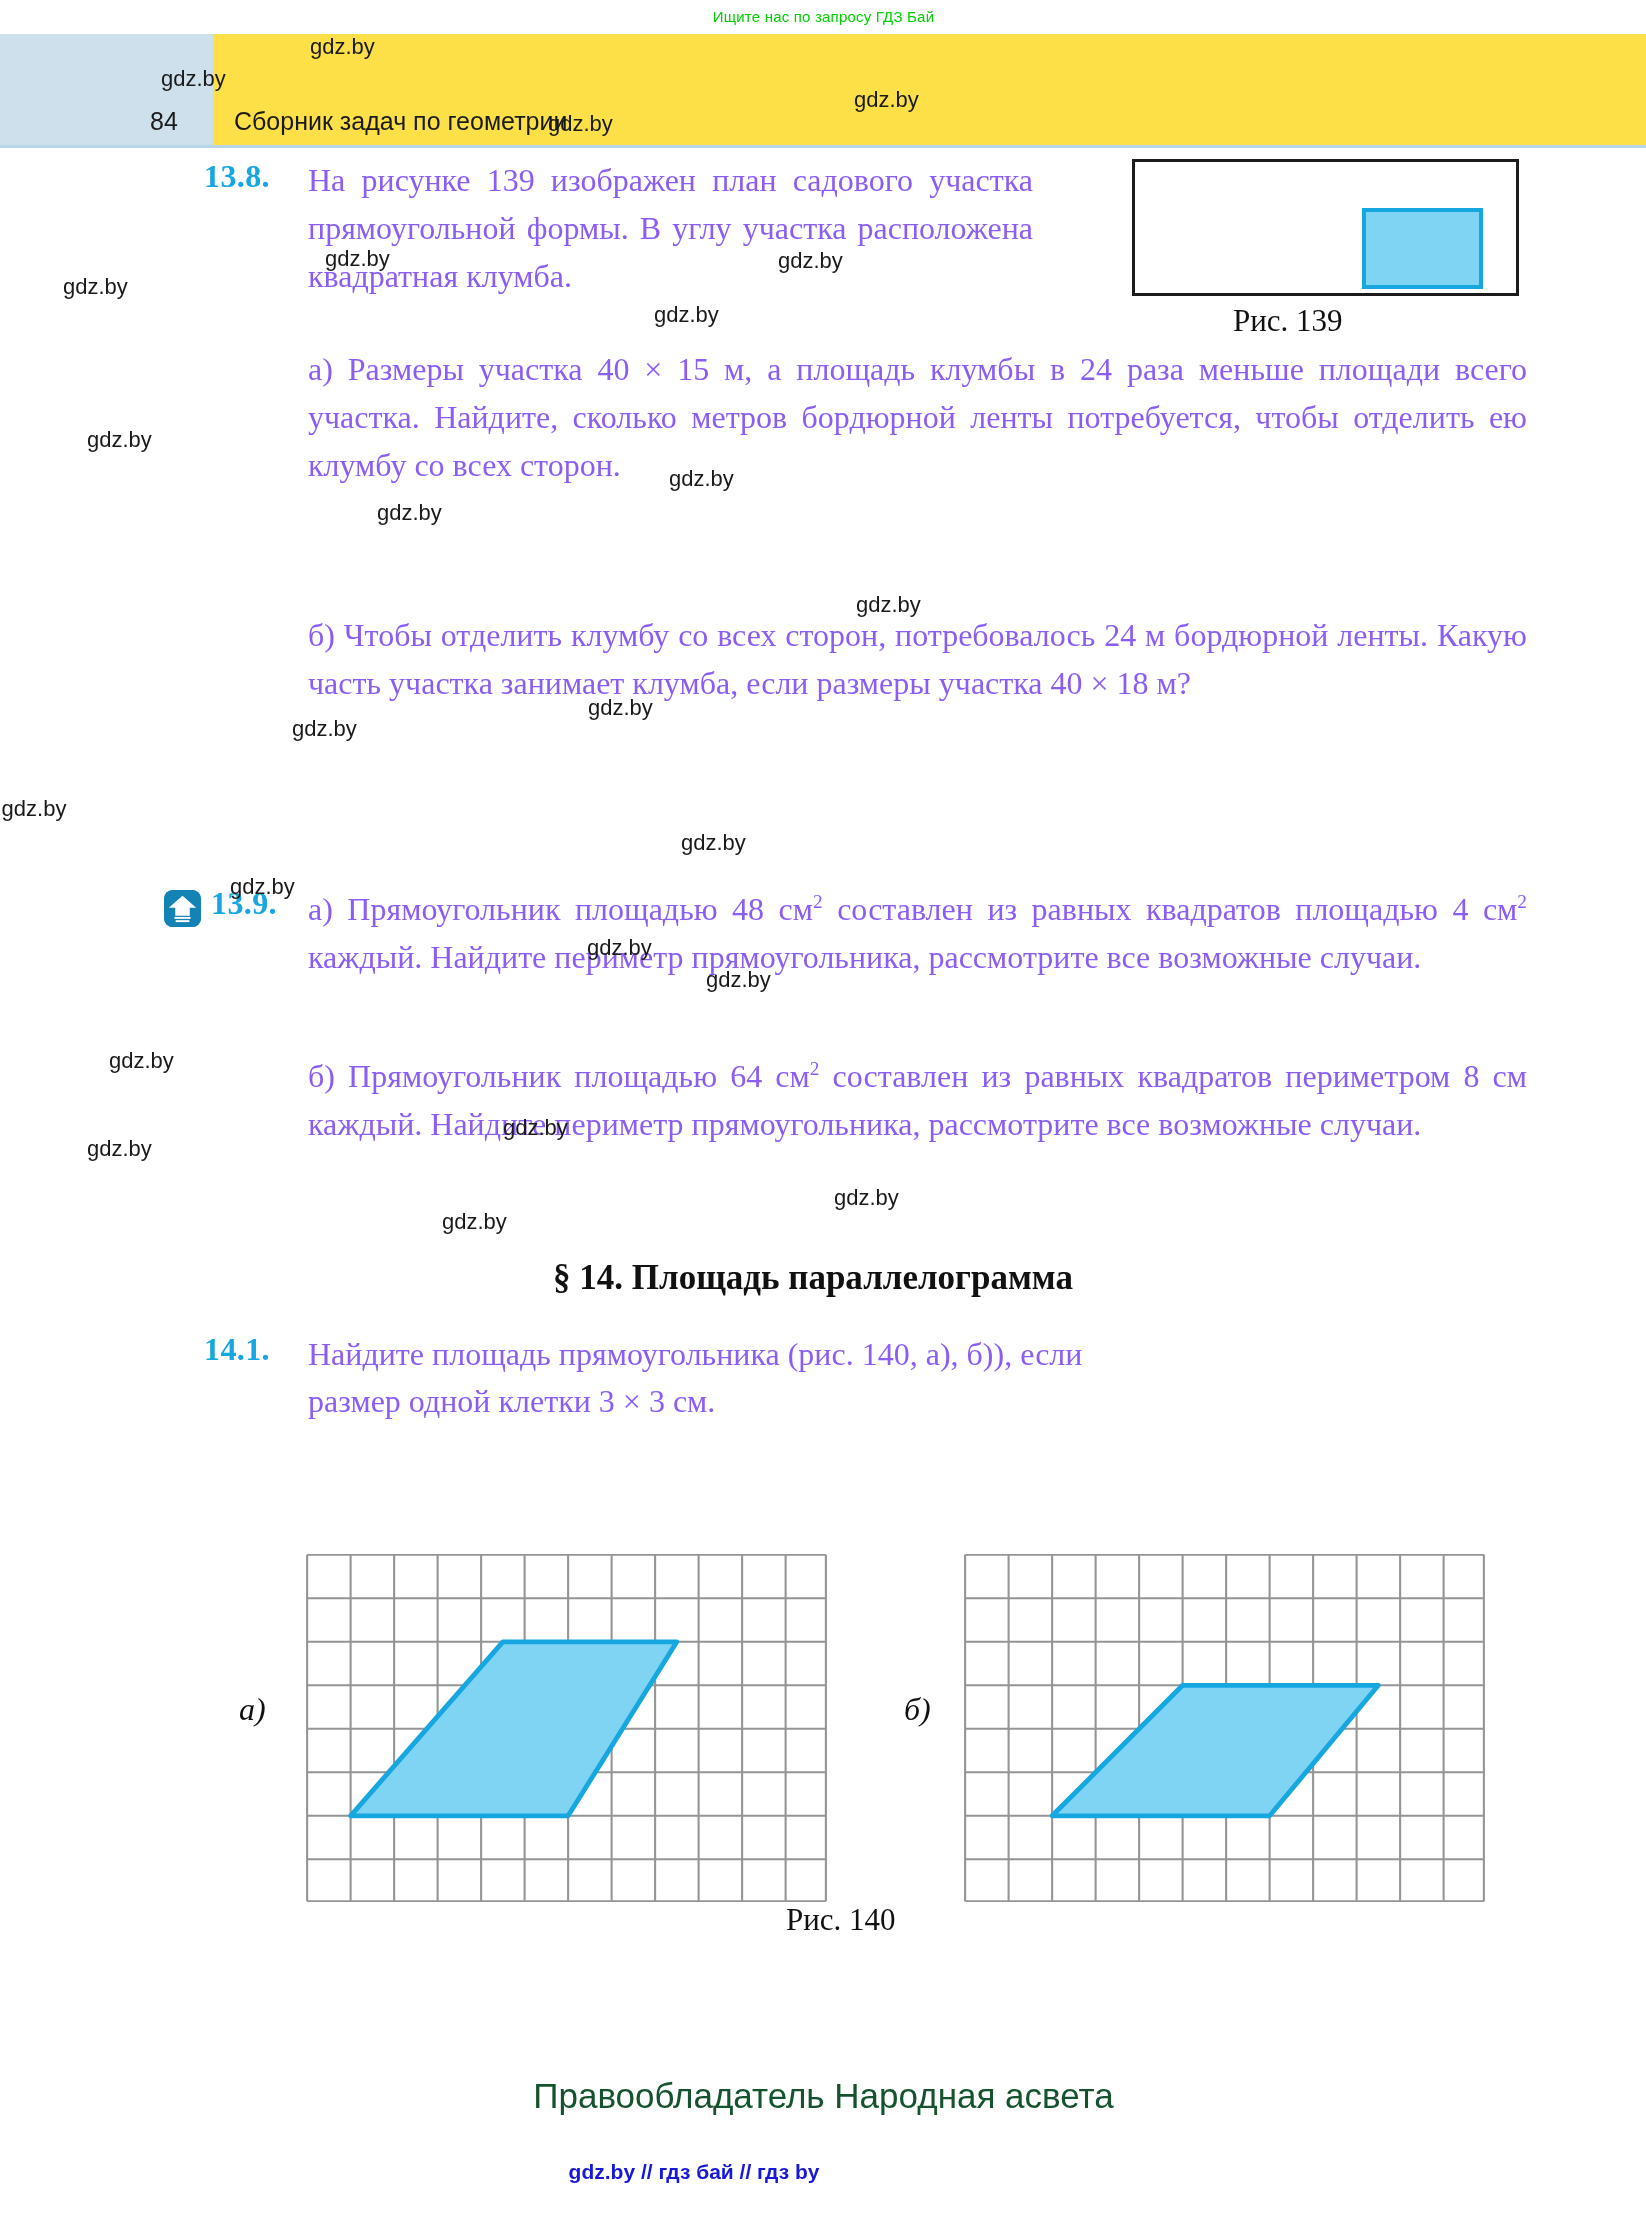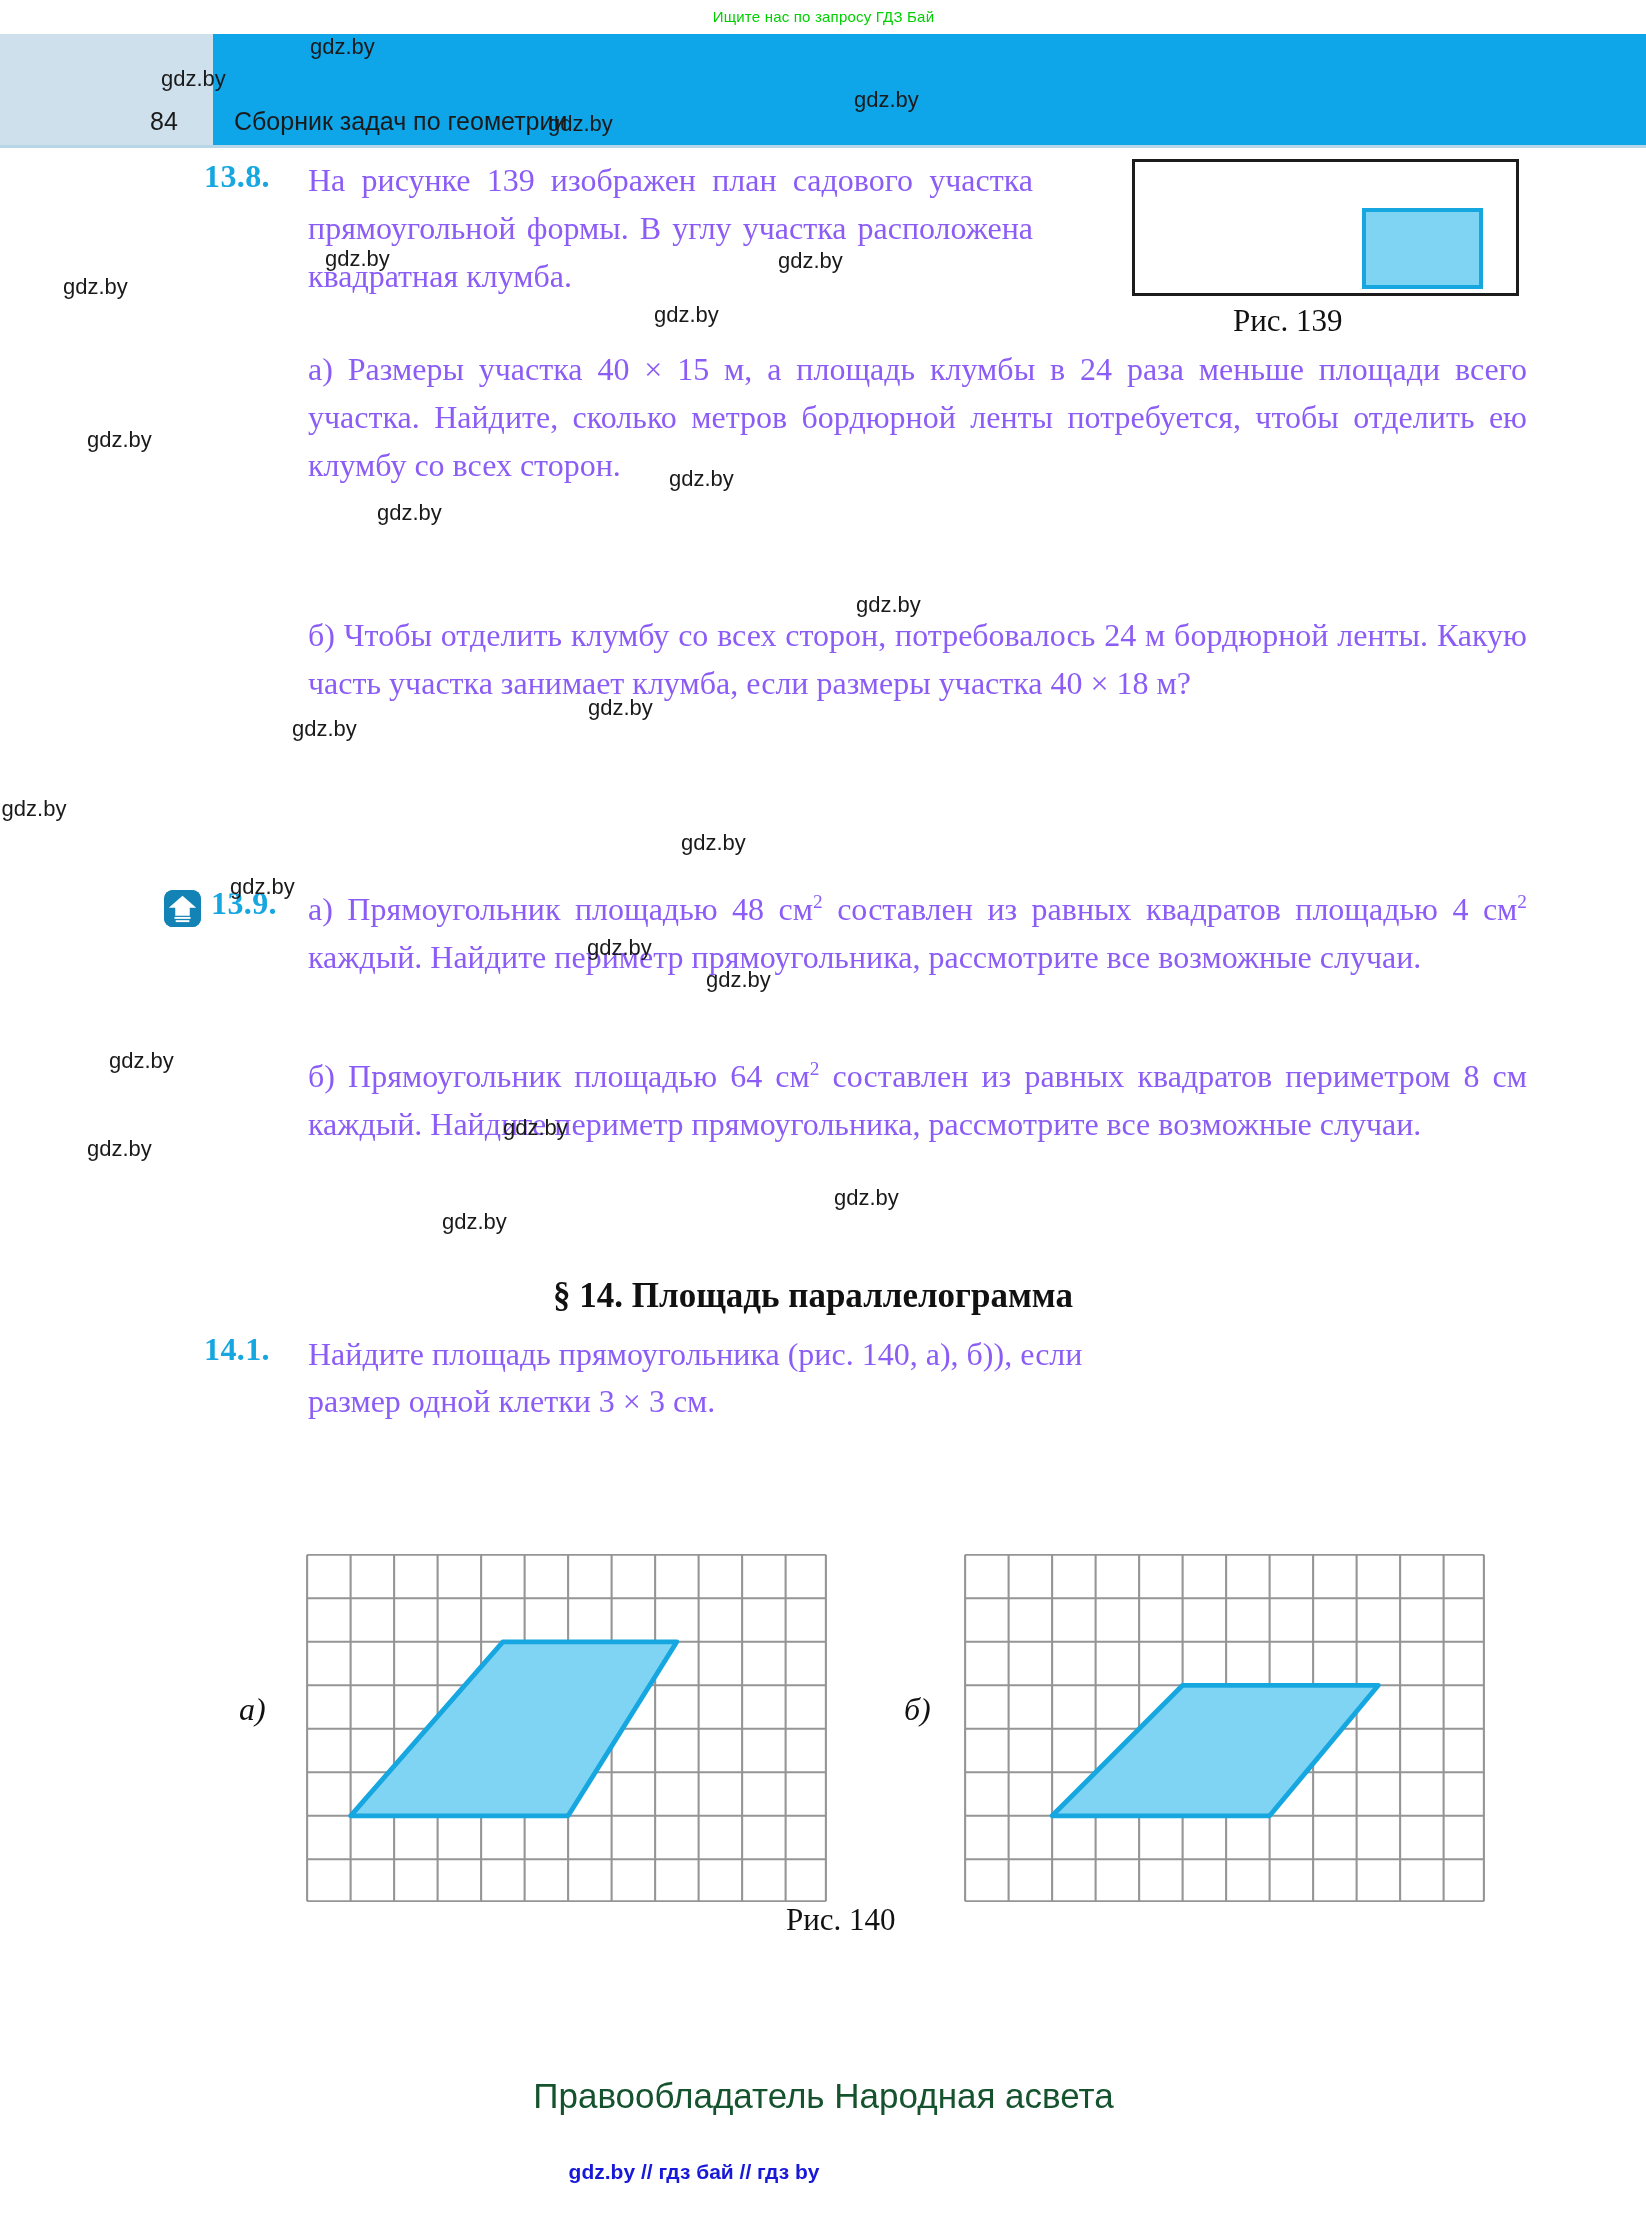--- a/index.html
+++ b/index.html
@@ -27,21 +27,21 @@
     font-weight: normal;
     color: #00d000;
     letter-spacing: 0.2px;
   }
 
   
   .header-band {
     position: absolute;
     top: 34px; left: 0;
     width: 1647px; height: 114px;
-    background: #0ea5e9;
+    background: #fde047;
     border-bottom: 3.2px solid #b7d7e8;
   }
   .header-left-block {
     position: absolute;
     top: 0; left: 0;
     width: 213px; height: 111px;
     background: #cfe0ed;
   }
   .page-number {
     position: absolute;
@@ -112,21 +112,20 @@
   }
 
   
   .section-heading {
     position: absolute;
     width: 1626px;
     text-align: center;
     font-size: 35px;
     font-weight: bold;
     color: #111111;
-    margin-top: 18px;
   }
 
   
   .grid-wrap { position: absolute; }
   .grid-wrap svg { display: block; }
   .fig-letter {
     position: absolute;
     font-size: 32px;
     font-style: italic;
     color: #111111;

